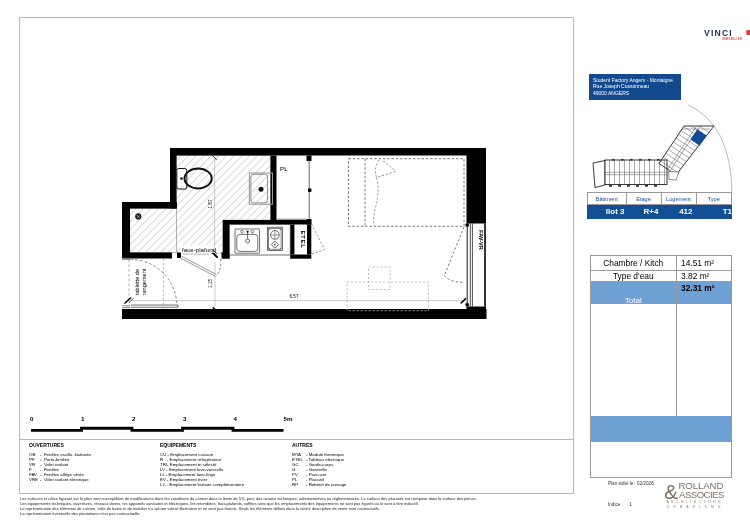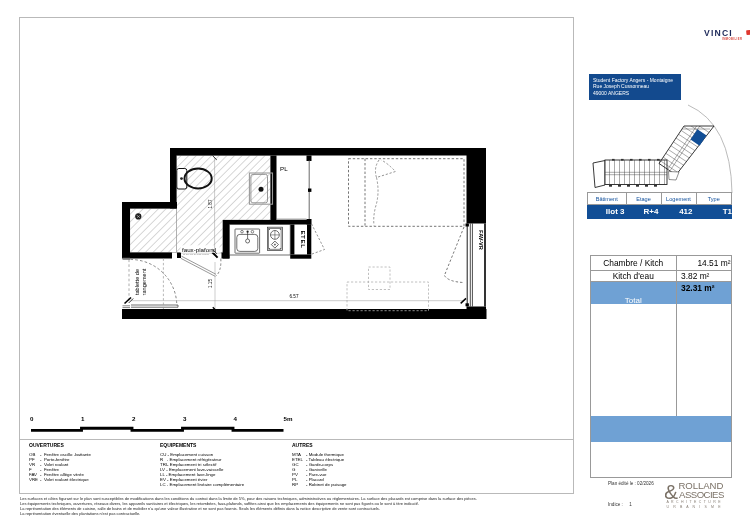--- a/index.html
+++ b/index.html
@@ -320,25 +320,25 @@
     <div style="width:34px;line-height:14px;">R+4</div>
     <div style="width:34px;line-height:14px;">412</div>
     <div style="flex:1;line-height:14px;">T1</div>
   </div>
 </div>
 
 <div class="abs" style="left:589.5px;top:255px;width:142px;height:223px;border:0.7px solid #999;box-sizing:border-box;font-size:8.4px;color:#000;">
 
   <div style="display:flex;height:14.5px;">
     <div style="width:86.5px;border-right:0.7px solid #999;border-bottom:0.7px solid #999;text-align:center;line-height:14px;box-sizing:border-box;">Chambre / Kitch</div>
-    <div style="flex:1;border-bottom:0.7px solid #999;line-height:14px;padding-left:4px;box-sizing:border-box;text-align:right;">14.51 m²</div>
+    <div style="flex:1;border-bottom:0.7px solid #999;line-height:14px;padding-left:4px;box-sizing:border-box;">14.51 m²</div>
   </div>
 
   <div style="display:flex;height:11.5px;">
-    <div style="width:86.5px;border-right:0.7px solid #999;border-bottom:0.7px solid #999;text-align:center;line-height:10.5px;box-sizing:border-box;">Kitch d'eau</div>
+    <div style="width:86.5px;border-right:0.7px solid #999;border-bottom:0.7px solid #999;text-align:center;line-height:10.5px;box-sizing:border-box;">Type d'eau</div>
     <div style="flex:1;border-bottom:0.7px solid #999;line-height:10.5px;padding-left:4px;box-sizing:border-box;">3.82 m²</div>
   </div>
 
   <div style="display:flex;height:22px;background:#6fa1d4;">
     <div style="width:86.5px;border-right:0.7px solid #999;text-align:center;color:#fff;font-size:8px;line-height:10px;padding-top:14px;box-sizing:border-box;">Total<br>Surface habitable</div>
     <div style="flex:1;padding-left:4px;font-weight:bold;line-height:12px;box-sizing:border-box;">32.31 m²</div>
   </div>
 
   <div style="display:flex;height:111.5px;">
     <div style="width:86.5px;border-right:0.7px solid #999;box-sizing:border-box;"></div>

